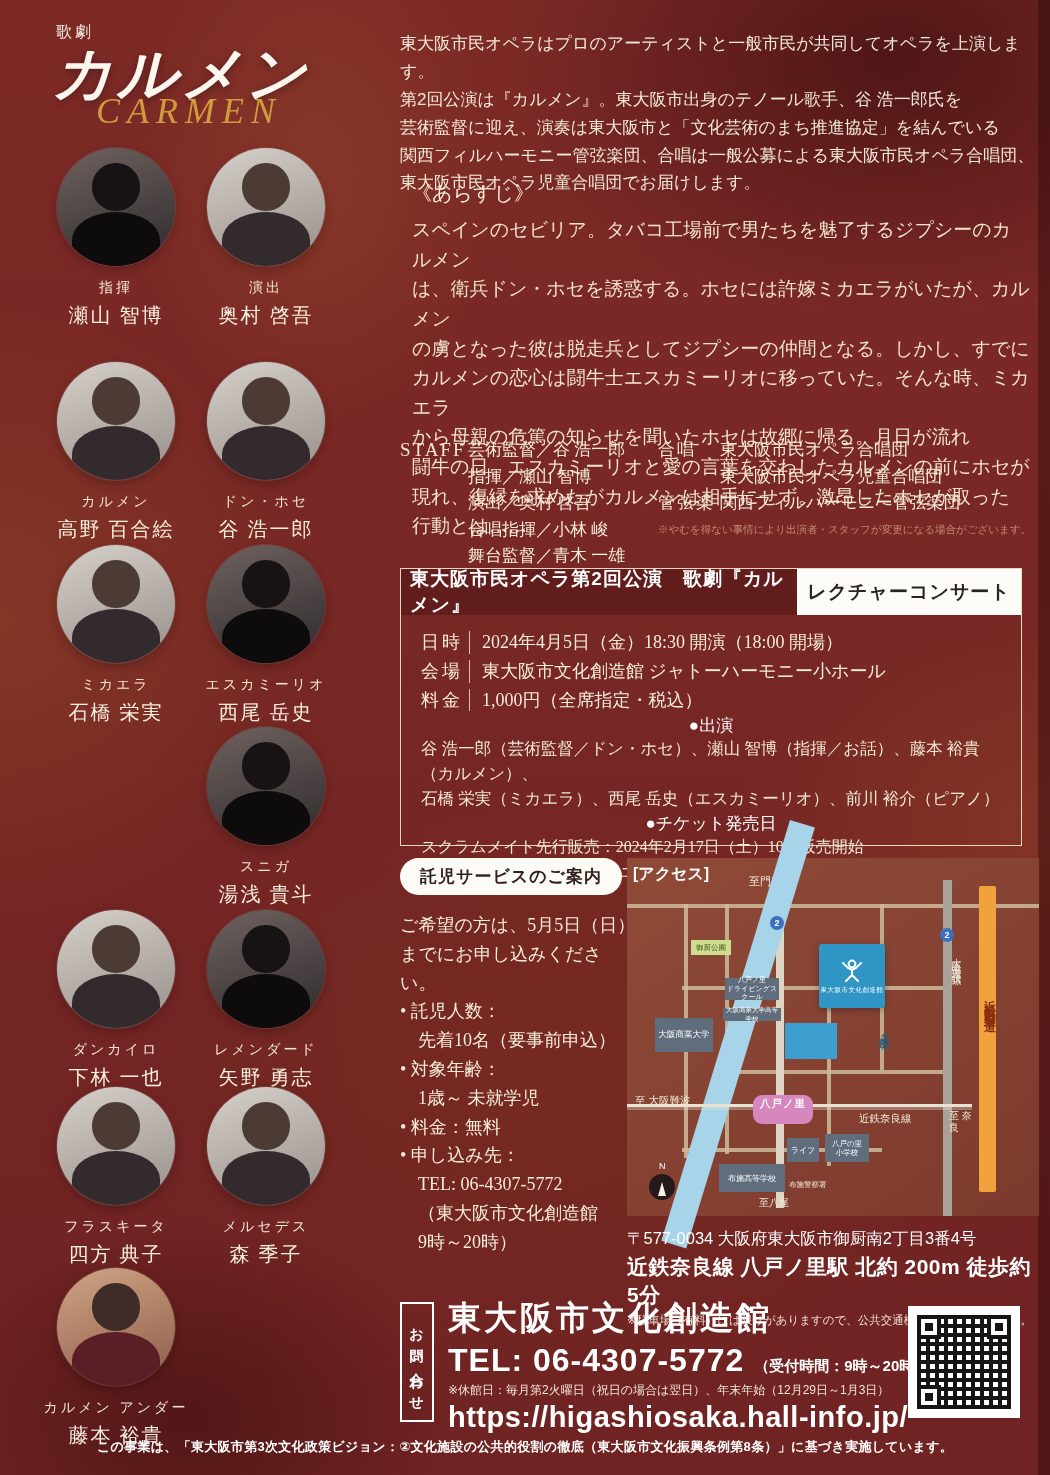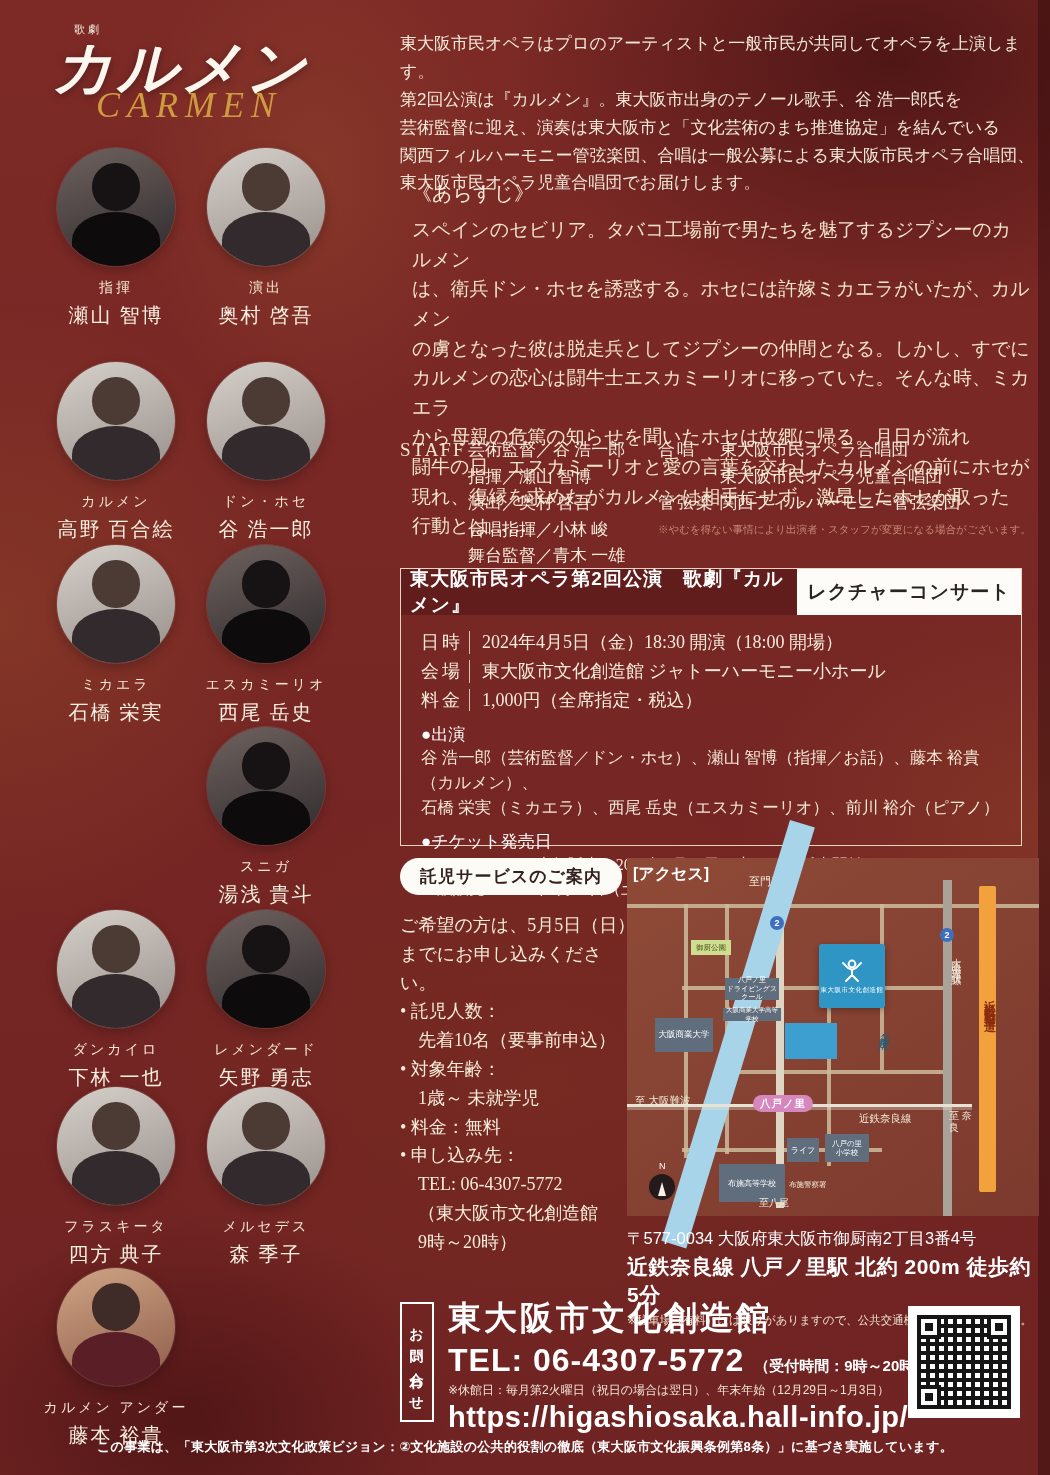--- a/index.html
+++ b/index.html
@@ -15,21 +15,21 @@
       radial-gradient(430px 330px at 18% 96%, rgba(52,9,11,.5), transparent 60%),
       radial-gradient(520px 380px at 100% 56%, rgba(176,104,48,.22), transparent 60%),
       radial-gradient(300px 420px at 30% 12%, rgba(190,120,60,.18), transparent 60%),
       linear-gradient(#7d2a26,#6f2322);
   }
   .edge-band { position:absolute; right:0; top:0; width:12px; height:100%; background:rgba(46,8,10,.45); }
   .pre { white-space:pre-line; }
 
   
   .title-block { position:absolute; left:52px; top:22px; }
-  .title-genre { font-size:11px; letter-spacing:3px; color:#f5efe2; margin-left:22px; }
+  .title-genre { font-size:16px; letter-spacing:3px; color:#f5efe2; margin-left:4px; }
   .title-main { font-family:"Liberation Serif",serif; font-style:italic; font-weight:bold;
     font-size:60px; line-height:1.05; color:#fbf7ef; letter-spacing:3px;
     text-shadow:0 2px 8px rgba(0,0,0,.35); }
   .title-latin { font-family:"Liberation Serif",serif; font-style:italic; font-size:36px;
     color:#cf9b3f; letter-spacing:7px; margin:-16px 0 0 44px; }
 
   
   .cast-cell { position:absolute; width:156px; text-align:center; }
   .portrait { width:118px; height:118px; border-radius:50%; margin:0 auto; position:relative;
     overflow:hidden; box-shadow:0 0 0 1px rgba(255,255,255,.10), 0 4px 12px rgba(0,0,0,.25); }
@@ -71,21 +71,21 @@
     border:1px solid rgba(244,232,210,.9); }
   .event-header { display:flex; height:46px; }
   .event-title { flex:1; display:flex; align-items:center; padding-left:9px; font-size:19px;
     font-weight:bold; color:#fff; letter-spacing:1px; background:rgba(58,11,14,.35); }
   .event-badge { width:224px; background:#fdfcf9; color:#292523; display:flex; align-items:center;
     justify-content:center; font-size:19px; font-weight:bold; letter-spacing:1px; }
   .event-body { padding:13px 20px 0; font-family:"Liberation Serif",serif; }
   .event-row { display:flex; font-size:18px; line-height:1.6; color:#f6ecd9; }
   .event-row-label { width:42px; letter-spacing:3px; flex:none; }
   .event-row-bar { margin:3px 12px 3px 6px; border-left:1px solid rgba(244,232,210,.8); }
-  .event-heading { margin-top:9px; font-size:17px; color:#fff; }
+  .event-heading { font-size:17px; color:#fff;text-align:center; }
   .event-lines { font-size:16.5px; line-height:1.5; color:#f3e7d4; }
   .ticket-lines { font-size:16px; line-height:1.55; color:#f3e7d4; }
 
   
   .childcare { position:absolute; left:400px; top:858px; width:238px; }
   .childcare-badge { display:inline-block; background:#fdfbf6; color:#33211f; font-size:17px;
     font-weight:bold; padding:7px 20px; border-radius:21px; letter-spacing:1px; }
   .childcare-body { margin-top:16px; font-family:"Liberation Serif",serif; font-size:18px;
     line-height:1.6; color:#f6ecd9; }
 
@@ -102,21 +102,21 @@
     transform:rotate(17deg); transform-origin:top left; }
   .river-label { position:absolute; left:253px; top:168px; writing-mode:vertical-rl; font-size:10px;
     color:#2a5a74; transform:rotate(17deg); letter-spacing:2px; }
   .loop-label { position:absolute; left:322px; top:92px; writing-mode:vertical-rl; font-size:10px;
     color:#efe7d8; letter-spacing:3px; }
   .exp-label { position:absolute; left:354px; top:132px; writing-mode:vertical-rl; font-size:12px;
     font-weight:bold; color:#8a2c12; letter-spacing:4px; }
   .rail { position:absolute; left:0; top:246px; width:345px; height:3px; background:#e8e2d4;
     box-shadow:0 3px 0 rgba(232,226,212,.35); }
   .rail-label { position:absolute; left:232px; top:254px; font-size:10.5px; color:#f3ead9; }
-  .station { position:absolute; left:126px; top:237px; width:60px; height:17px; background:#d687bd;
+  .station { position:absolute; left:126px; top:237px; width:60px; height:29px; background:#d687bd;
     border-radius:9px; color:#fff; font-size:10.5px; font-weight:bold; text-align:center;
     line-height:17px; letter-spacing:1px; }
   .map-box { position:absolute; color:#fff; display:flex; align-items:center; justify-content:center;
     text-align:center; }
   .b-gray { background:#5f6d7d; }
   .b-green { background:#cedd8e; color:#46531e; }
   .b-blue  { background:#3d9fd0; }
   .venue-box { position:absolute; left:192px; top:86px; width:66px; height:64px; background:#2f95c5;
     border-radius:3px; display:flex; flex-direction:column; align-items:center; justify-content:center;
     gap:2px; box-shadow:0 2px 6px rgba(0,0,0,.3); }
@@ -363,21 +363,21 @@
 
     <div class="rail"></div>
     <div class="rail-label">近鉄奈良線</div>
     <div class="station">八戸ノ里</div>
     <div class="map-text" style="left:8px;top:236px;font-size:10.5px">至 大阪難波</div>
     <div class="map-text" style="left:322px;top:252px;font-size:10px;width:24px;line-height:1.2">至 奈良</div>
 
     <div class="map-box b-gray" style="left:160px;top:280px;width:32px;height:24px;font-size:8px">ライフ</div>
     <div class="map-box b-gray pre" style="left:198px;top:276px;width:44px;height:28px;font-size:7.5px;line-height:1.2">八戸の里
 小学校</div>
-    <div class="map-box b-gray" style="left:92px;top:306px;width:66px;height:38px;font-size:8px">布施高等学校</div>
+    <div class="map-box b-gray" style="left:92px;top:306px;width:66px;height:28px;font-size:8px">布施高等学校</div>
     <div class="map-text" style="left:162px;top:322px;font-size:7.5px">布施警察署</div>
     <div class="map-text" style="left:132px;top:338px;font-size:10px">至八尾</div>
     <div class="compass"></div>
     <div class="compass-n">N</div>
   </div>
 
   <div class="address">
     <div class="address-postal">〒577-0034 大阪府東大阪市御厨南2丁目3番4号</div>
     <div class="address-access">近鉄奈良線 八戸ノ里駅 北約 200m 徒歩約5分</div>
     <div class="address-note">※駐車場（有料）には限りがありますので、公共交通機関をご利用ください。</div>

